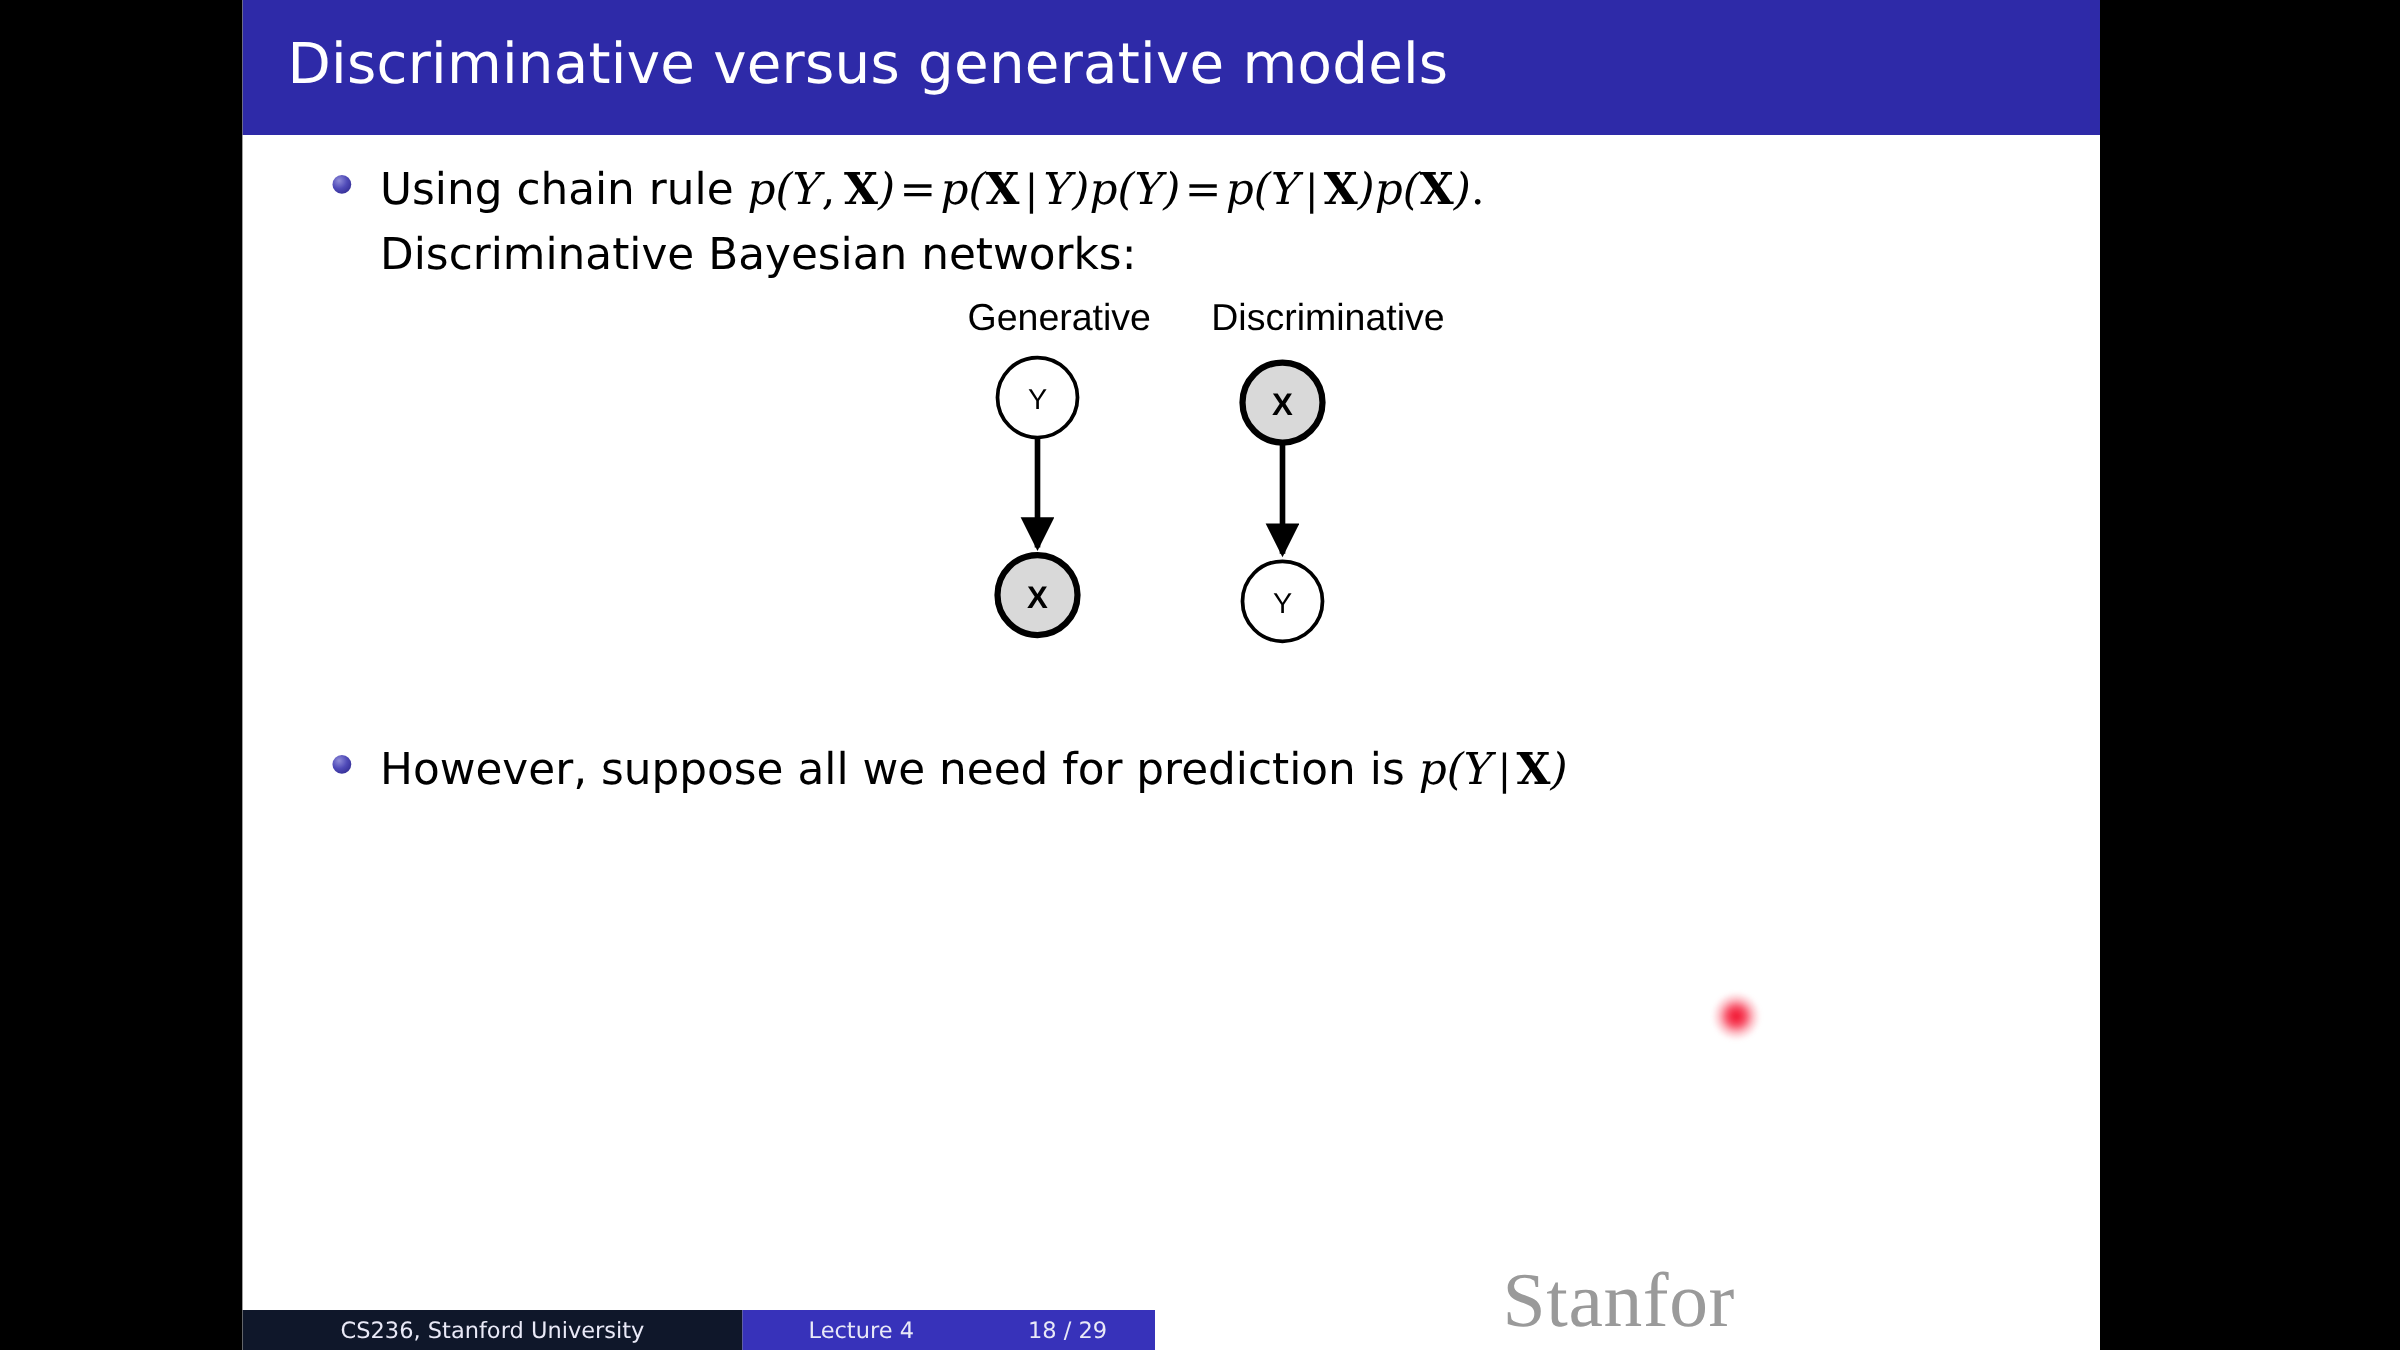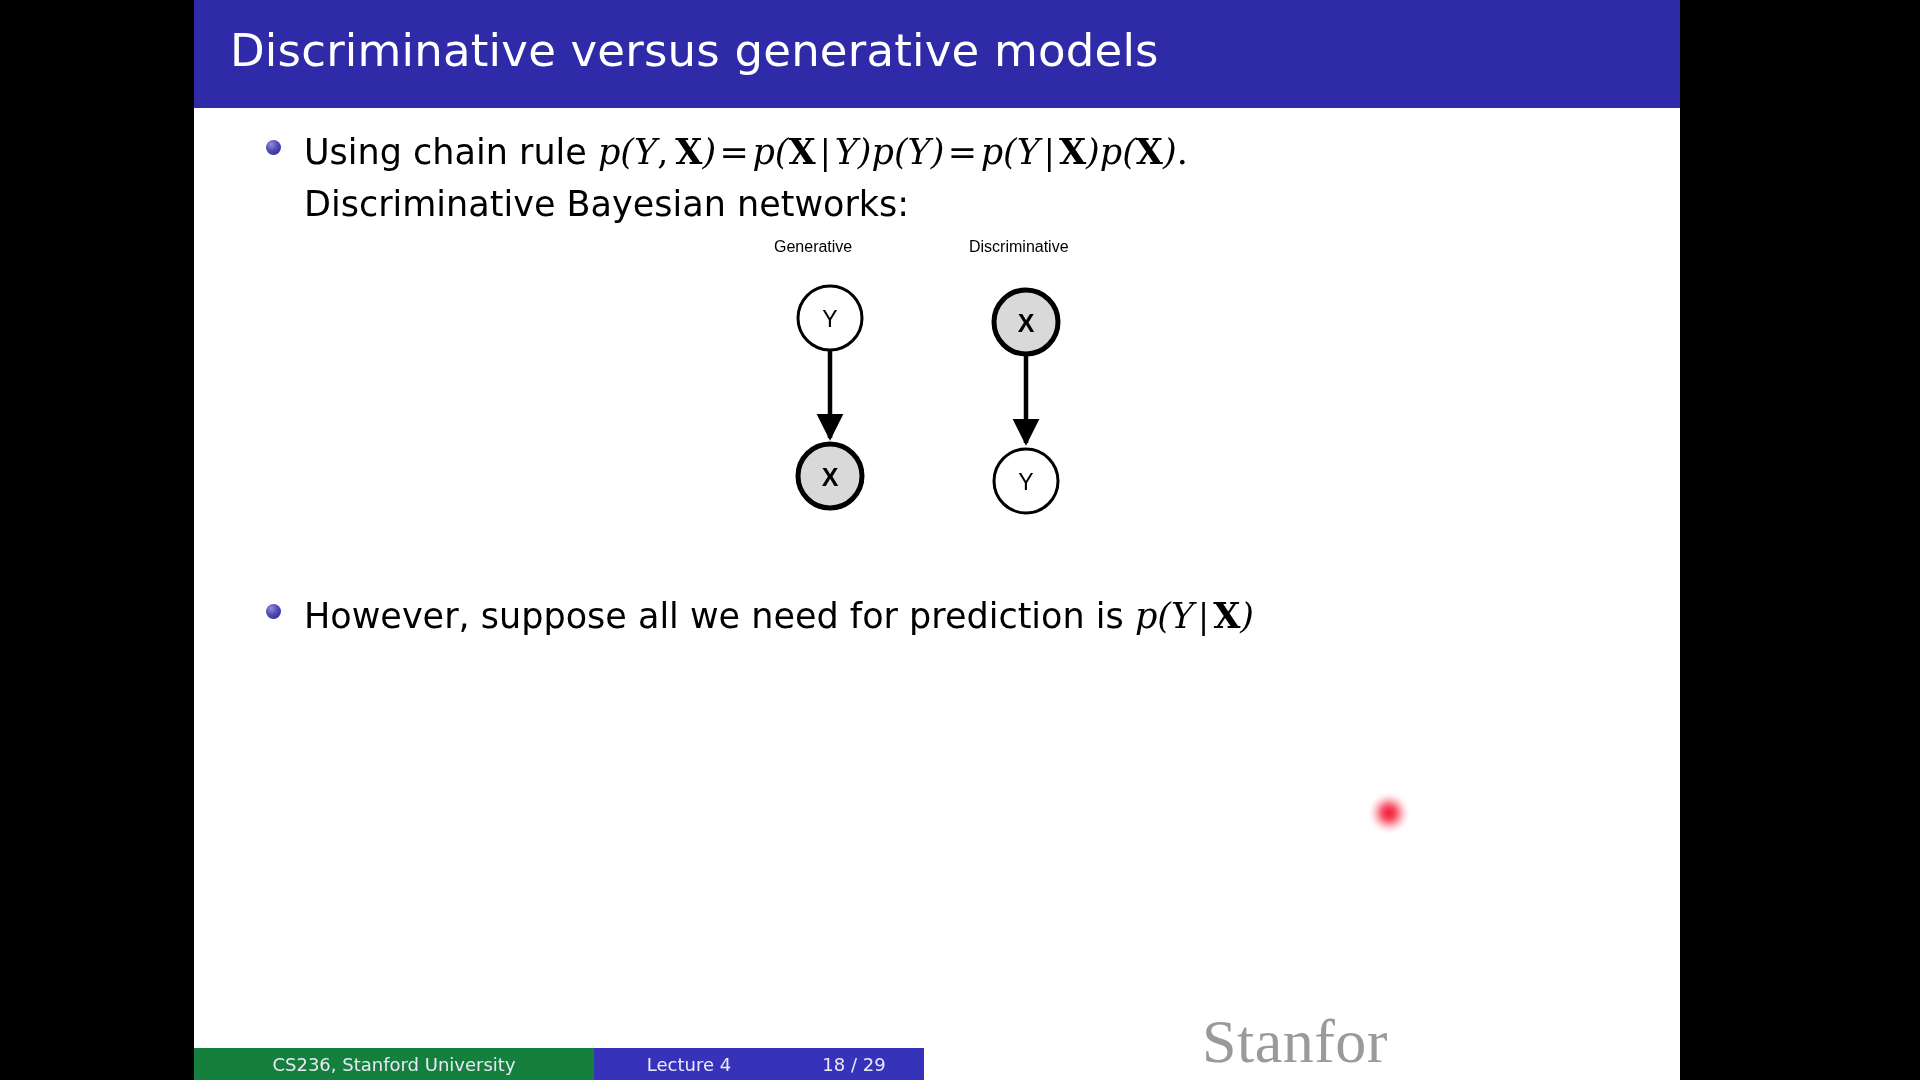--- a/index.html
+++ b/index.html
@@ -122,21 +122,21 @@
   
   #diagram {
     position: absolute;
     left: 560px;
     top: 130px;
     width: 420px;
     height: 370px;
   }
   .col-label {
     position: absolute;
-    font-size: 16px;
+    font-size: 30px;
     color: #000000;
     font-family: "Liberation Sans", sans-serif;
     white-space: nowrap;
   }
 
   
   #laser-dot {
     position: absolute;
     left: 1177px;
     top: 687px;
@@ -171,21 +171,21 @@
   .foot-seg {
     height: 100%;
     display: flex;
     align-items: center;
     justify-content: center;
     color: #e9e9f7;
     font-size: 18px;
     font-family: "DejaVu Sans", sans-serif;
     white-space: nowrap;
   }
-  .foot-dark { background: #15803d; }
+  .foot-dark { background: #0f172a; }
   .foot-light { background: #3732ba; }
   #foot-institution { flex: 0 0 400px; }
   #foot-course { flex: 1 1 auto; }
   #foot-lecture { flex: 0 0 190px; }
   #foot-page { flex: 0 0 140px; text-align: center; }
 </style>
 </head>
 <body>
 
 <div id="screen">

